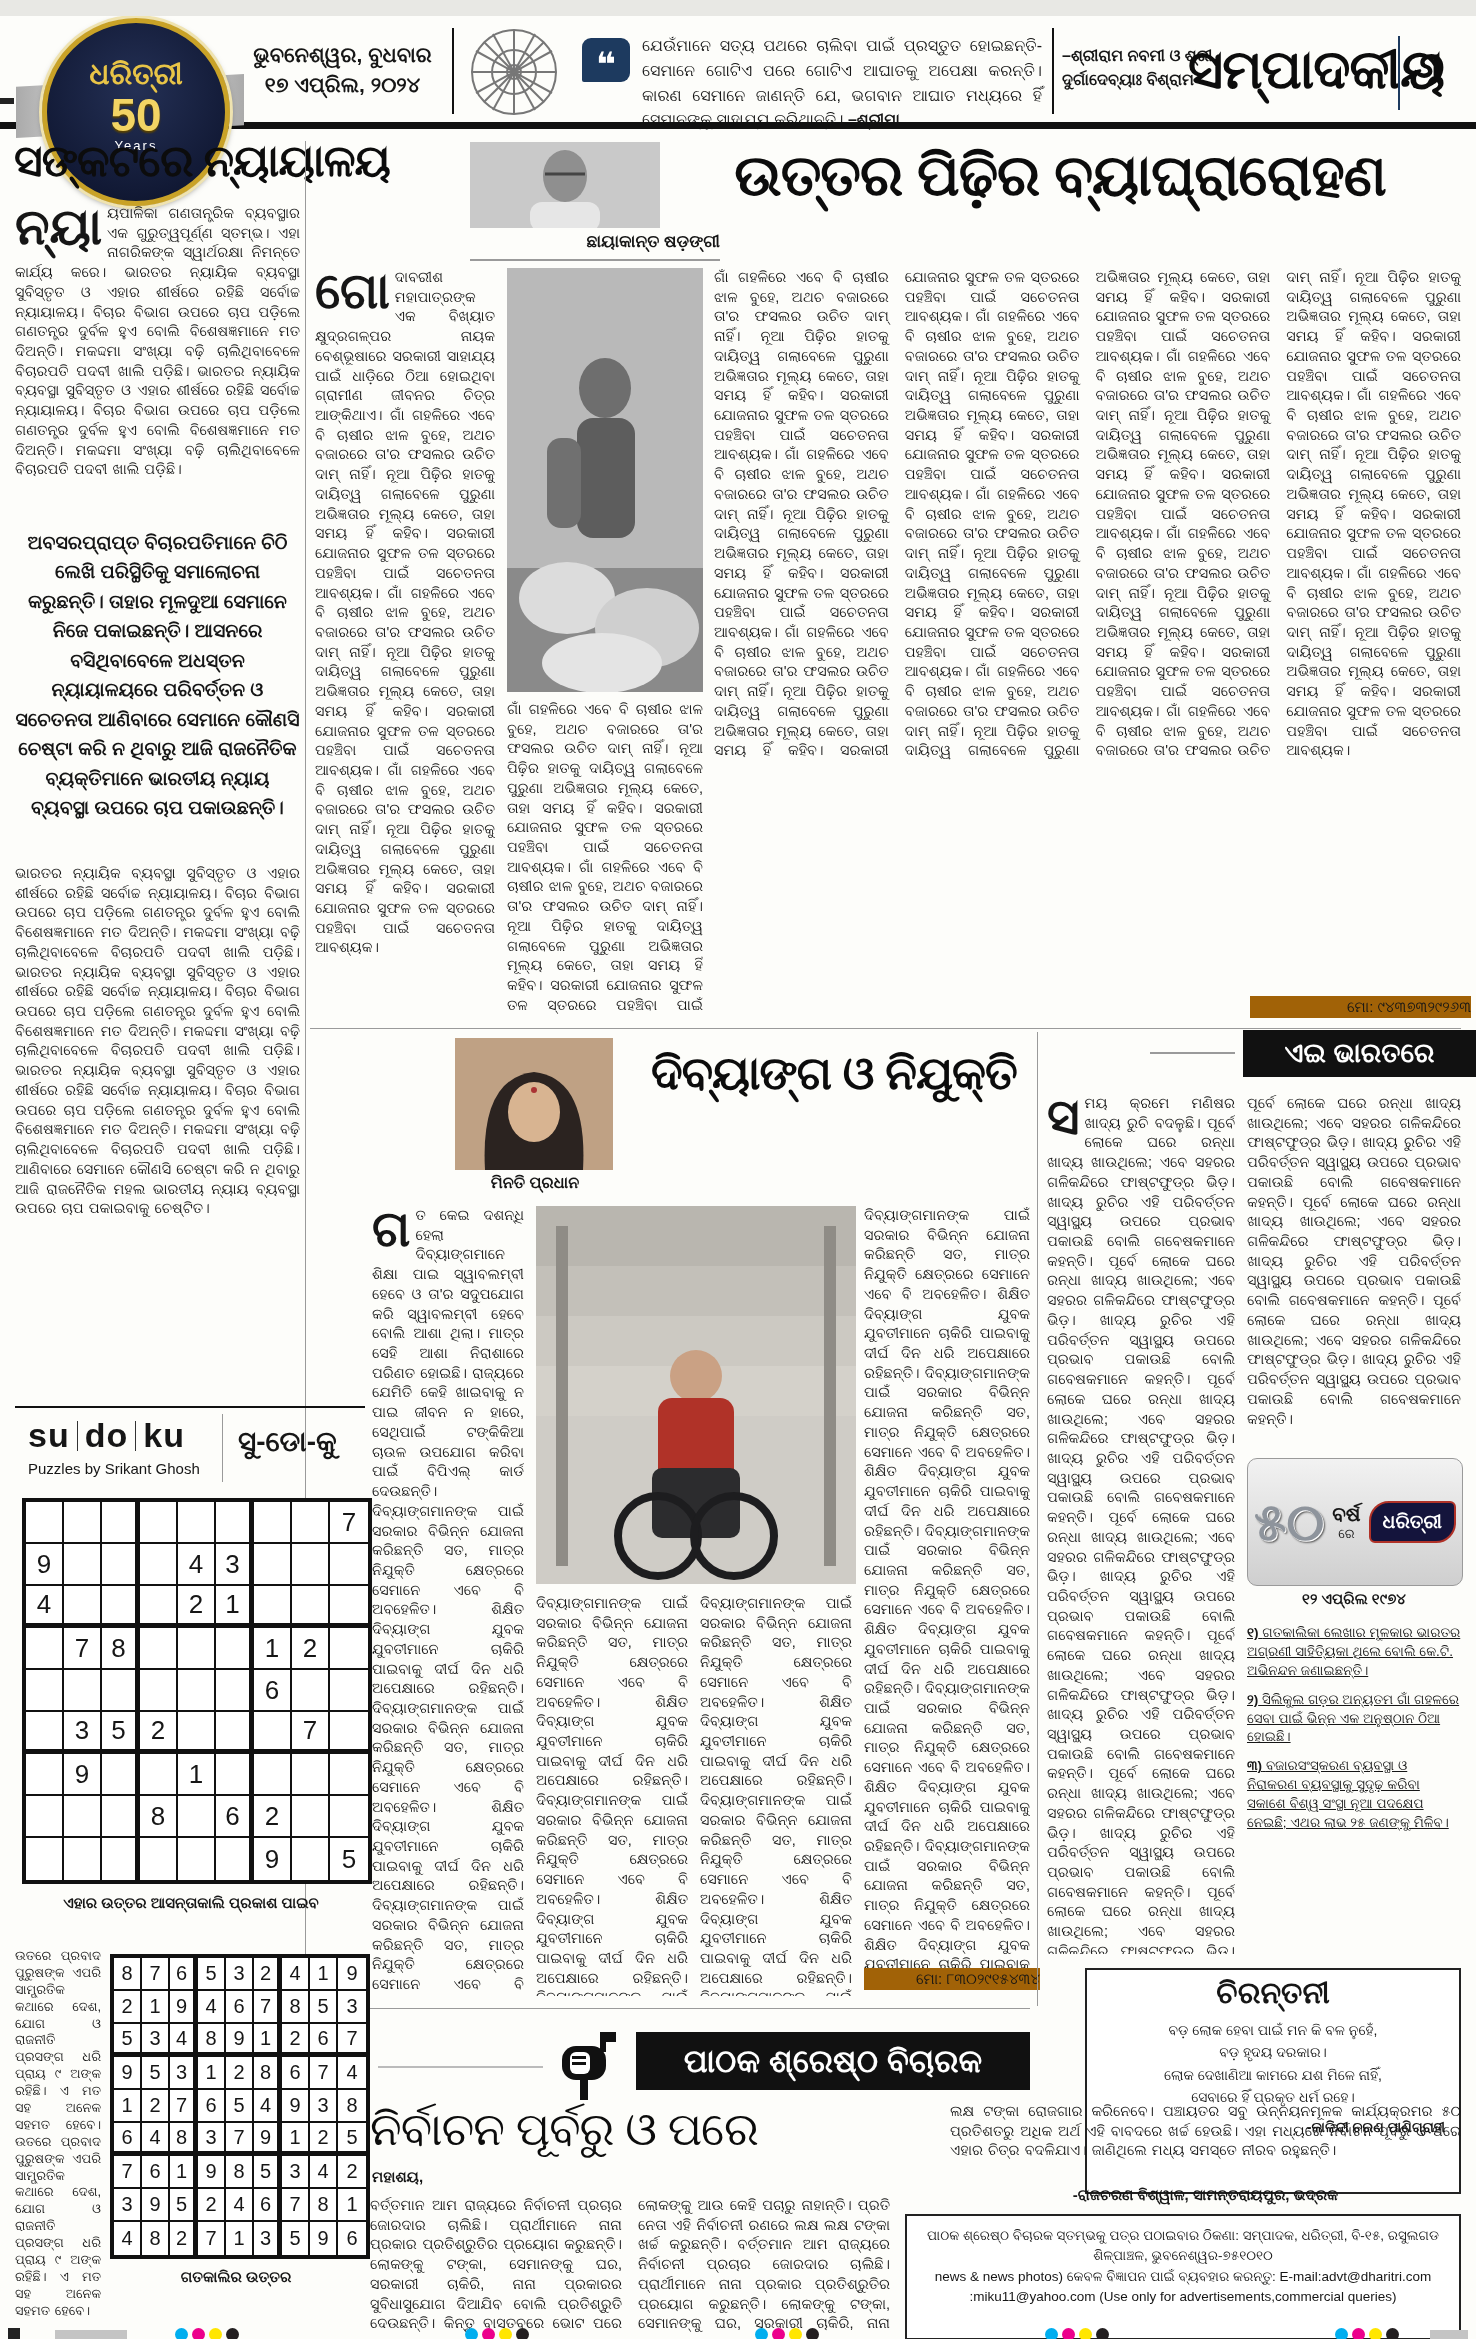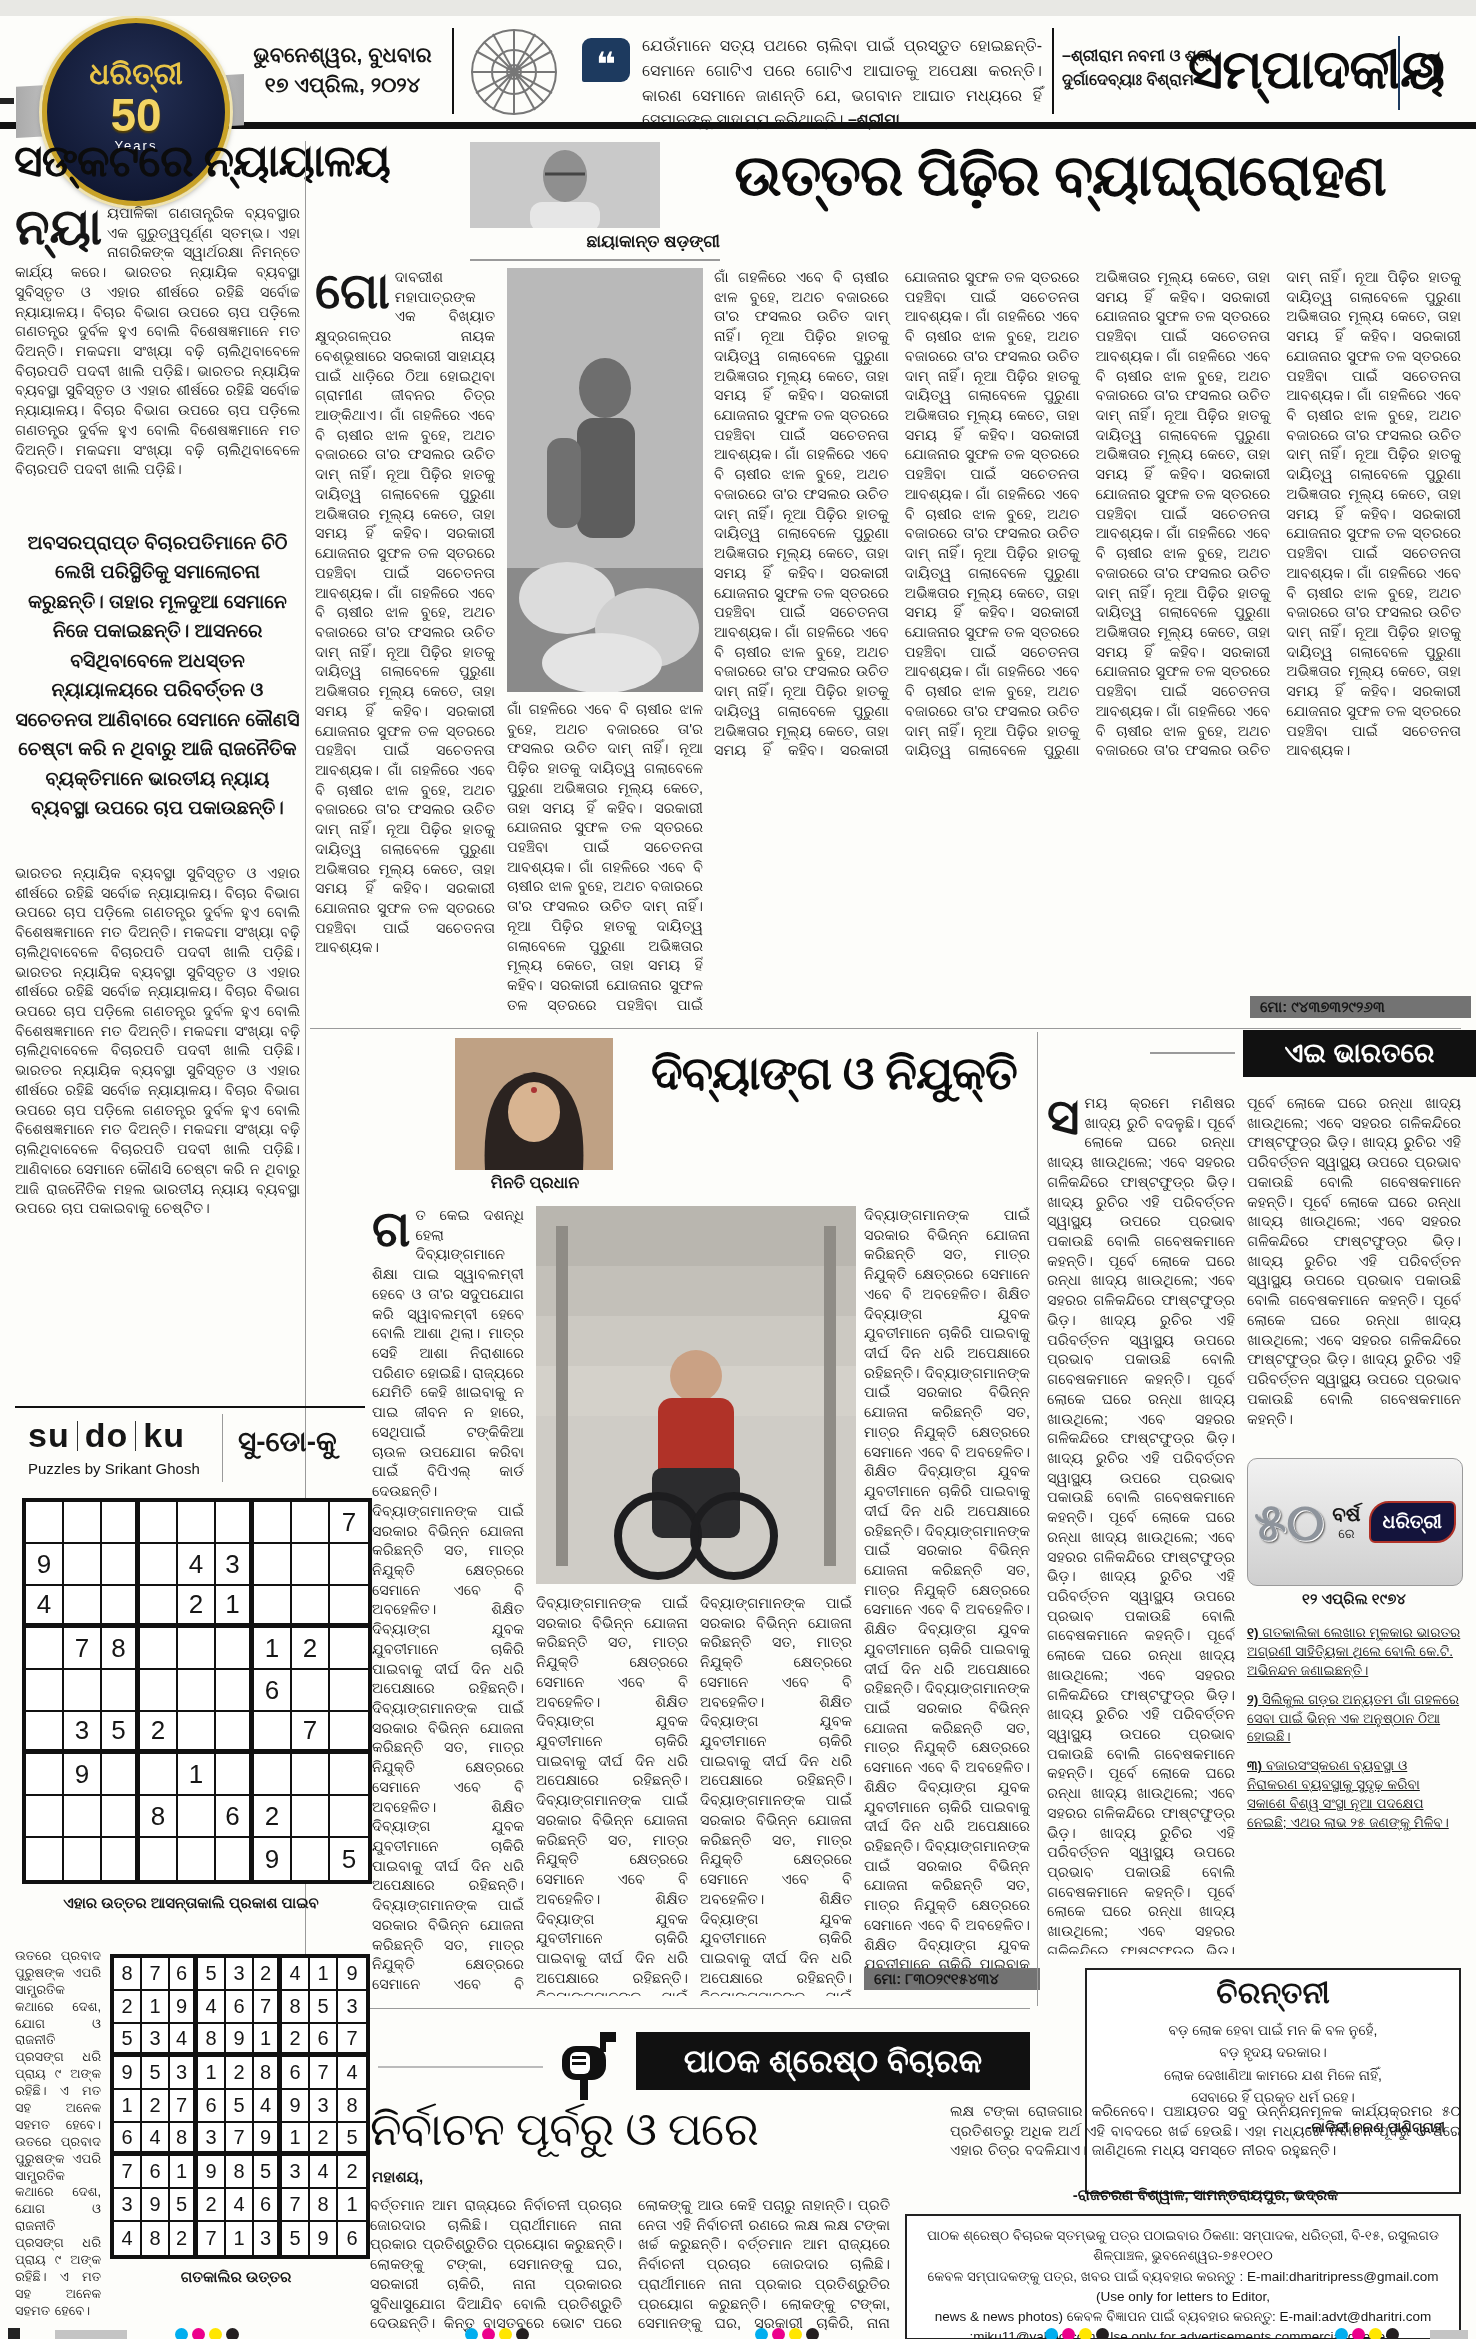--- a/index.html
+++ b/index.html
@@ -6,21 +6,21 @@
   #page{position:relative;width:1476px;height:2339px;background:#fdfdfa;margin:16px auto;
         font-family:"Liberation Sans","DejaVu Sans",sans-serif;color:#161616;overflow:hidden;}
   .abs{position:absolute;}
   .jtext{text-align:justify;font-size:14.5px;line-height:1.36;overflow:hidden;word-spacing:1px;}
   .jtext.small{font-size:13px;line-height:1.3;}
   .dc{float:left;font-size:50px;line-height:.85;font-weight:bold;padding:2px 5px 0 0;}
   .hl{font-weight:bold;letter-spacing:-1px;color:#0c0c0c;}
   .rule{background:#111;}
   .hair{background:#9a9a9a;}
   .pullq{font-weight:bold;font-size:19px;line-height:1.55;text-align:center;overflow:hidden;}
-  .phone{font-weight:bold;font-size:15px;background:#737373;padding:2px 0 2px 10px;}
+  .phone{font-weight:normal;font-size:15px;text-align:right;background:#a16207;padding:2px 0 2px 10px;}
   .colbox{column-gap:16px;}
   .photo-bw{background:linear-gradient(180deg,#cfcfcf 0%,#b5b5b5 40%,#8e8e8e 100%);}
   .sgrid{display:grid;border:4px solid #111;background:#fff;}
   .sgrid div{border-right:2px solid #111;border-bottom:2px solid #111;display:flex;align-items:center;justify-content:center;font-weight:500;}
   .sgrid div.br{border-right-width:5px;} .sgrid div.bb{border-bottom-width:5px;}
   .sgrid div.lastc{border-right:none!important;} .sgrid div.lastr{border-bottom:none!important;}
   .banner{background:#111;color:#fff;font-weight:bold;display:flex;align-items:center;justify-content:center;}
   .cbox{border:2px solid #222;background:#fff;text-align:center;font-size:13.5px;line-height:1.5;padding:10px 12px;}
   .dot{width:13px;height:13px;border-radius:50%;display:inline-block;margin-right:4px;}
   .notehead{font-weight:bold;}
@@ -447,21 +447,20 @@
 
   <div class="abs hl" style="left:370px;top:2086px;width:560px;font-size:46px;font-weight:normal;">ନିର୍ବାଚନ ପୂର୍ବରୁ ଓ ପରେ</div>
   <div class="abs" style="left:372px;top:2152px;font-size:15px;font-weight:bold;">ମହାଶୟ,</div>
 
   <div class="abs jtext colbox" style="left:370px;top:2180px;width:520px;height:152px;column-count:2;">
     <span>ବର୍ତ୍ତମାନ ଆମ ରାଜ୍ୟରେ ନିର୍ବାଚନୀ ପ୍ରଚାର ଜୋରଦାର ଚାଲିଛି। ପ୍ରାର୍ଥୀମାନେ ନାନା ପ୍ରକାର ପ୍ରତିଶ୍ରୁତିର ପ୍ରୟୋଗ କରୁଛନ୍ତି। ଲୋକଙ୍କୁ ଟଙ୍କା, ସେମାନଙ୍କୁ ଘର, ସରକାରୀ ଚାକିରି, ନାନା ପ୍ରକାରର ସୁବିଧାସୁଯୋଗ ଦିଆଯିବ ବୋଲି ପ୍ରତିଶ୍ରୁତି ଦେଉଛନ୍ତି। କିନ୍ତୁ ବାସ୍ତବରେ ଭୋଟ ପରେ ଲୋକଙ୍କୁ ଆଉ କେହି ପଚାରୁ ନାହାନ୍ତି। ପ୍ରତି ନେତା ଏହି ନିର୍ବାଚନୀ ରଣରେ ଲକ୍ଷ ଲକ୍ଷ ଟଙ୍କା ଖର୍ଚ୍ଚ କରୁଛନ୍ତି। ବର୍ତ୍ତମାନ ଆମ ରାଜ୍ୟରେ ନିର୍ବାଚନୀ ପ୍ରଚାର ଜୋରଦାର ଚାଲିଛି। ପ୍ରାର୍ଥୀମାନେ ନାନା ପ୍ରକାର ପ୍ରତିଶ୍ରୁତିର ପ୍ରୟୋଗ କରୁଛନ୍ତି। ଲୋକଙ୍କୁ ଟଙ୍କା, ସେମାନଙ୍କୁ ଘର, ସରକାରୀ ଚାକିରି, ନାନା ପ୍ରକାରର ସୁବିଧାସୁଯୋଗ ଦିଆଯିବ ବୋଲି ପ୍ରତିଶ୍ରୁତି ଦେଉଛନ୍ତି। କିନ୍ତୁ ବାସ୍ତବରେ ଭୋଟ ପରେ ଲୋକଙ୍କୁ ଆଉ କେହି ପଚାରୁ ନାହାନ୍ତି। ପ୍ରତି ନେତା ଏହି ନିର୍ବାଚନୀ ରଣରେ ଲକ୍ଷ ଲକ୍ଷ ଟଙ୍କା ଖର୍ଚ୍ଚ କରୁଛନ୍ତି। </span>
   </div>
 
   <div class="abs cbox" style="left:905px;top:2198px;width:556px;height:126px;box-sizing:border-box;">
     <div>ପାଠକ ଶ୍ରେଷ୍ଠ ବିଚାରକ ସ୍ତମ୍ଭକୁ ପତ୍ର ପଠାଇବାର ଠିକଣା: ସମ୍ପାଦକ, ଧରିତ୍ରୀ, ବି-୧୫, ରସୁଲଗଡ ଶିଳ୍ପାଞ୍ଚଳ, ଭୁବନେଶ୍ୱର-୭୫୧୦୧୦</div>
-    <div>କେବଳ ସମ୍ପାଦକଙ୍କୁ ପତ୍ର, ଖବର ପାଇଁ ବ୍ୟବହାର କରନ୍ତୁ : E-mail:dharitripress@gmail.com (Use only for letters to Editor,</div>
     <div>news &amp; news photos) କେବଳ ବିଜ୍ଞାପନ ପାଇଁ ବ୍ୟବହାର କରନ୍ତୁ: E-mail:advt@dharitri.com</div>
     <div>:miku11@yahoo.com (Use only for advertisements,commercial queries)</div>
   </div>
 
   <div class="abs" style="left:0;top:2306px;width:1476px;height:30px;">
     <div style="position:absolute;left:8px;top:6px;width:12px;height:12px;background:#222;"></div>
     <div style="position:absolute;left:55px;top:8px;width:72px;height:10px;background:#c4c4c4;"></div>
     <div style="position:absolute;left:175px;top:5px;">
       <span class="dot" style="background:#00aeef;"></span><span class="dot" style="background:#ec008c;"></span><span class="dot" style="background:#ffe600;"></span><span class="dot" style="background:#231f20;"></span>
     </div>

